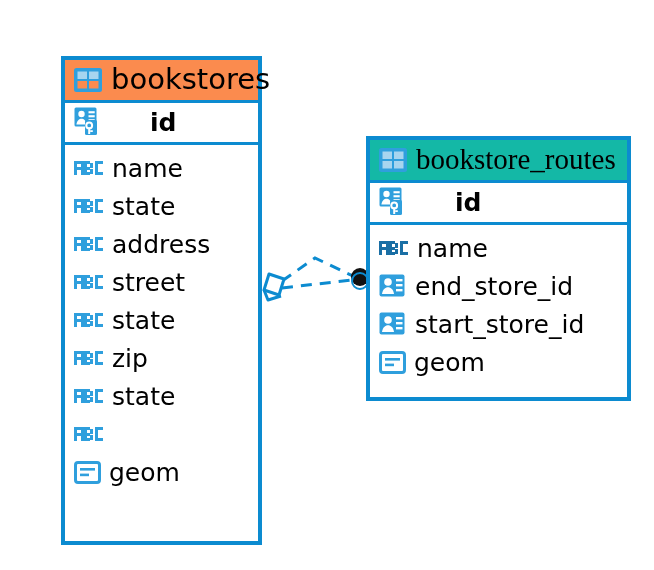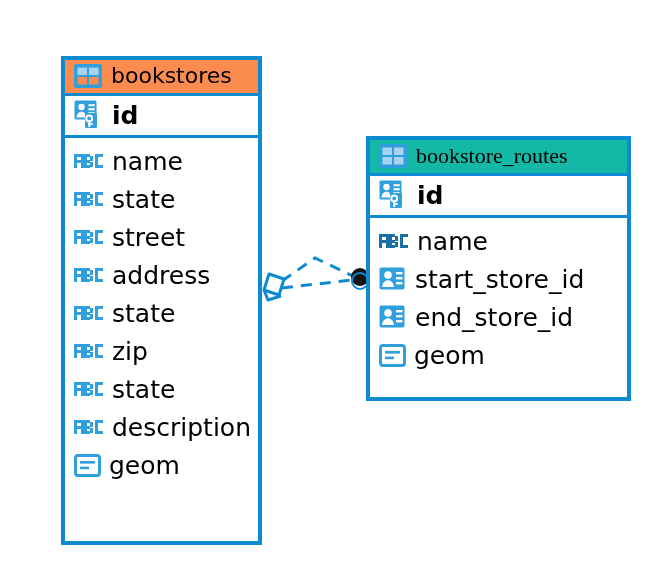--- a/index.html
+++ b/index.html
@@ -28,40 +28,41 @@
   .entity-header {
     display: flex;
     align-items: center;
     gap: 9px;
     padding: 4px 9px 5px 9px;
     border-bottom: 3px solid #0c8bd0;
   }
   .entity-header.accent { background: #fb8b4e; }
   .entity-header.plain  { background: #14b8a6; font-family: Liberation Serif, serif; }
   .entity-title {
-    font-size: 22px;
+    font-size: 29px;
     color: #000000;
     line-height: 1.08;
     white-space: nowrap;
   }
 
   .pk-row {
     display: flex;
     align-items: center;
     gap: 8px;
     padding: 4px 9px 5px 9px;
     border-bottom: 3px solid #0c8bd0;
     background: #ffffff;
   }
   .pk-label {
     font-size: 25px;
     font-weight: bold;
     color: #000000;
     line-height: 1.08;
     white-space: nowrap;
+    margin-left: 38px;
   }
 
   .field-list {
     padding: 4px 9px 6px 9px;
     display: flex;
     flex-direction: column;
     background: #ffffff;
     flex: 1;
   }
   .field-row {
@@ -200,20 +201,41 @@
               <rect x="13" y="3" width="3" height="3"></rect>
             <rect x="13" y="9" width="3" height="3"></rect>
               <rect x="13" y="14" width="3" height="3"></rect>
             <rect x="16" y="5" width="3" height="5"></rect>
               <rect x="16" y="11" width="3" height="5"></rect>
             <rect x="21" y="3" width="3" height="14"></rect>
               <rect x="24" y="3" width="5" height="3"></rect>
             <rect x="24" y="14" width="5" height="3"></rect>
           </g>
         </svg>
+        <span class="field-label">address</span>
+      </div>
+
+      <div class="field-row">
+        <svg class="icon icon-abc" viewBox="0 0 30 20">
+          <g fill="#2f9fdd">
+            <rect x="0" y="3" width="3" height="14"></rect>
+              <rect x="7" y="3" width="3" height="14"></rect>
+            <rect x="3" y="3" width="4" height="3"></rect>
+              <rect x="3" y="9" width="4" height="3"></rect>
+            <rect x="10" y="3" width="3" height="14"></rect>
+              <rect x="13" y="3" width="3" height="3"></rect>
+            <rect x="13" y="9" width="3" height="3"></rect>
+              <rect x="13" y="14" width="3" height="3"></rect>
+            <rect x="16" y="5" width="3" height="5"></rect>
+              <rect x="16" y="11" width="3" height="5"></rect>
+            <rect x="21" y="3" width="3" height="14"></rect>
+              <rect x="24" y="3" width="5" height="3"></rect>
+            <rect x="24" y="14" width="5" height="3"></rect>
+          </g>
+        </svg>
         <span class="field-label">street</span>
       </div>
 
       <div class="field-row">
         <svg class="icon icon-abc" viewBox="0 0 30 20">
           <g fill="#2f9fdd">
             <rect x="0" y="3" width="3" height="14"></rect>
               <rect x="7" y="3" width="3" height="14"></rect>
             <rect x="3" y="3" width="4" height="3"></rect>
               <rect x="3" y="9" width="4" height="3"></rect>
@@ -221,41 +243,20 @@
               <rect x="13" y="3" width="3" height="3"></rect>
             <rect x="13" y="9" width="3" height="3"></rect>
               <rect x="13" y="14" width="3" height="3"></rect>
             <rect x="16" y="5" width="3" height="5"></rect>
               <rect x="16" y="11" width="3" height="5"></rect>
             <rect x="21" y="3" width="3" height="14"></rect>
               <rect x="24" y="3" width="5" height="3"></rect>
             <rect x="24" y="14" width="5" height="3"></rect>
           </g>
         </svg>
-        <span class="field-label">address</span>
-      </div>
-
-      <div class="field-row">
-        <svg class="icon icon-abc" viewBox="0 0 30 20">
-          <g fill="#2f9fdd">
-            <rect x="0" y="3" width="3" height="14"></rect>
-              <rect x="7" y="3" width="3" height="14"></rect>
-            <rect x="3" y="3" width="4" height="3"></rect>
-              <rect x="3" y="9" width="4" height="3"></rect>
-            <rect x="10" y="3" width="3" height="14"></rect>
-              <rect x="13" y="3" width="3" height="3"></rect>
-            <rect x="13" y="9" width="3" height="3"></rect>
-              <rect x="13" y="14" width="3" height="3"></rect>
-            <rect x="16" y="5" width="3" height="5"></rect>
-              <rect x="16" y="11" width="3" height="5"></rect>
-            <rect x="21" y="3" width="3" height="14"></rect>
-              <rect x="24" y="3" width="5" height="3"></rect>
-            <rect x="24" y="14" width="5" height="3"></rect>
-          </g>
-        </svg>
         <span class="field-label">state</span>
       </div>
 
       <div class="field-row">
         <svg class="icon icon-abc" viewBox="0 0 30 20">
           <g fill="#2f9fdd">
             <rect x="0" y="3" width="3" height="14"></rect>
               <rect x="7" y="3" width="3" height="14"></rect>
             <rect x="3" y="3" width="4" height="3"></rect>
               <rect x="3" y="9" width="4" height="3"></rect>
@@ -305,21 +306,20 @@
               <rect x="13" y="3" width="3" height="3"></rect>
             <rect x="13" y="9" width="3" height="3"></rect>
               <rect x="13" y="14" width="3" height="3"></rect>
             <rect x="16" y="5" width="3" height="5"></rect>
               <rect x="16" y="11" width="3" height="5"></rect>
             <rect x="21" y="3" width="3" height="14"></rect>
               <rect x="24" y="3" width="5" height="3"></rect>
             <rect x="24" y="14" width="5" height="3"></rect>
           </g>
         </svg>
-        <span class="field-label">description</span>
       </div>
 
       <div class="field-row">
         <svg class="icon icon-blob" viewBox="0 0 27 25">
           <rect x="1.5" y="2.5" width="24" height="20" rx="2.5" fill="#ffffff" stroke="#2f9fdd" stroke-width="3"></rect>
           <rect x="6" y="8" width="15" height="2.6" fill="#2f9fdd"></rect>
           <rect x="6" y="13.6" width="9" height="2.6" fill="#2f9fdd"></rect>
         </svg>
         <span class="field-label">geom</span>
       </div>
@@ -381,33 +381,33 @@
 
       <div class="field-row">
         <svg class="icon icon-fk" viewBox="0 0 28 26">
           <rect x="0.5" y="1.5" width="25" height="22" rx="2" fill="#2f9fdd"></rect>
           <circle cx="9" cy="9" r="3.8" fill="#ffffff"></circle>
           <path d="M3,21 C3.6,16.3 6.3,14.2 9,14.2 C11.7,14.2 14.4,16.3 15,21 Z" fill="#ffffff"></path>
           <rect x="17" y="6" width="6.5" height="2.4" fill="#ffffff"></rect>
           <rect x="17" y="11" width="6.5" height="2.4" fill="#ffffff"></rect>
           <rect x="17" y="16" width="6.5" height="2.4" fill="#ffffff"></rect>
         </svg>
-        <span class="field-label">start_store_id</span>
+        <span class="field-label">end_store_id</span>
       </div>
 
       <div class="field-row">
         <svg class="icon icon-fk" viewBox="0 0 28 26">
           <rect x="0.5" y="1.5" width="25" height="22" rx="2" fill="#2f9fdd"></rect>
           <circle cx="9" cy="9" r="3.8" fill="#ffffff"></circle>
           <path d="M3,21 C3.6,16.3 6.3,14.2 9,14.2 C11.7,14.2 14.4,16.3 15,21 Z" fill="#ffffff"></path>
           <rect x="17" y="6" width="6.5" height="2.4" fill="#ffffff"></rect>
           <rect x="17" y="11" width="6.5" height="2.4" fill="#ffffff"></rect>
           <rect x="17" y="16" width="6.5" height="2.4" fill="#ffffff"></rect>
         </svg>
-        <span class="field-label">end_store_id</span>
+        <span class="field-label">start_store_id</span>
       </div>
 
       <div class="field-row">
         <svg class="icon icon-blob" viewBox="0 0 27 25">
           <rect x="1.5" y="2.5" width="24" height="20" rx="2.5" fill="#ffffff" stroke="#2f9fdd" stroke-width="3"></rect>
           <rect x="6" y="8" width="15" height="2.6" fill="#2f9fdd"></rect>
           <rect x="6" y="13.6" width="9" height="2.6" fill="#2f9fdd"></rect>
         </svg>
         <span class="field-label">geom</span>
       </div>

